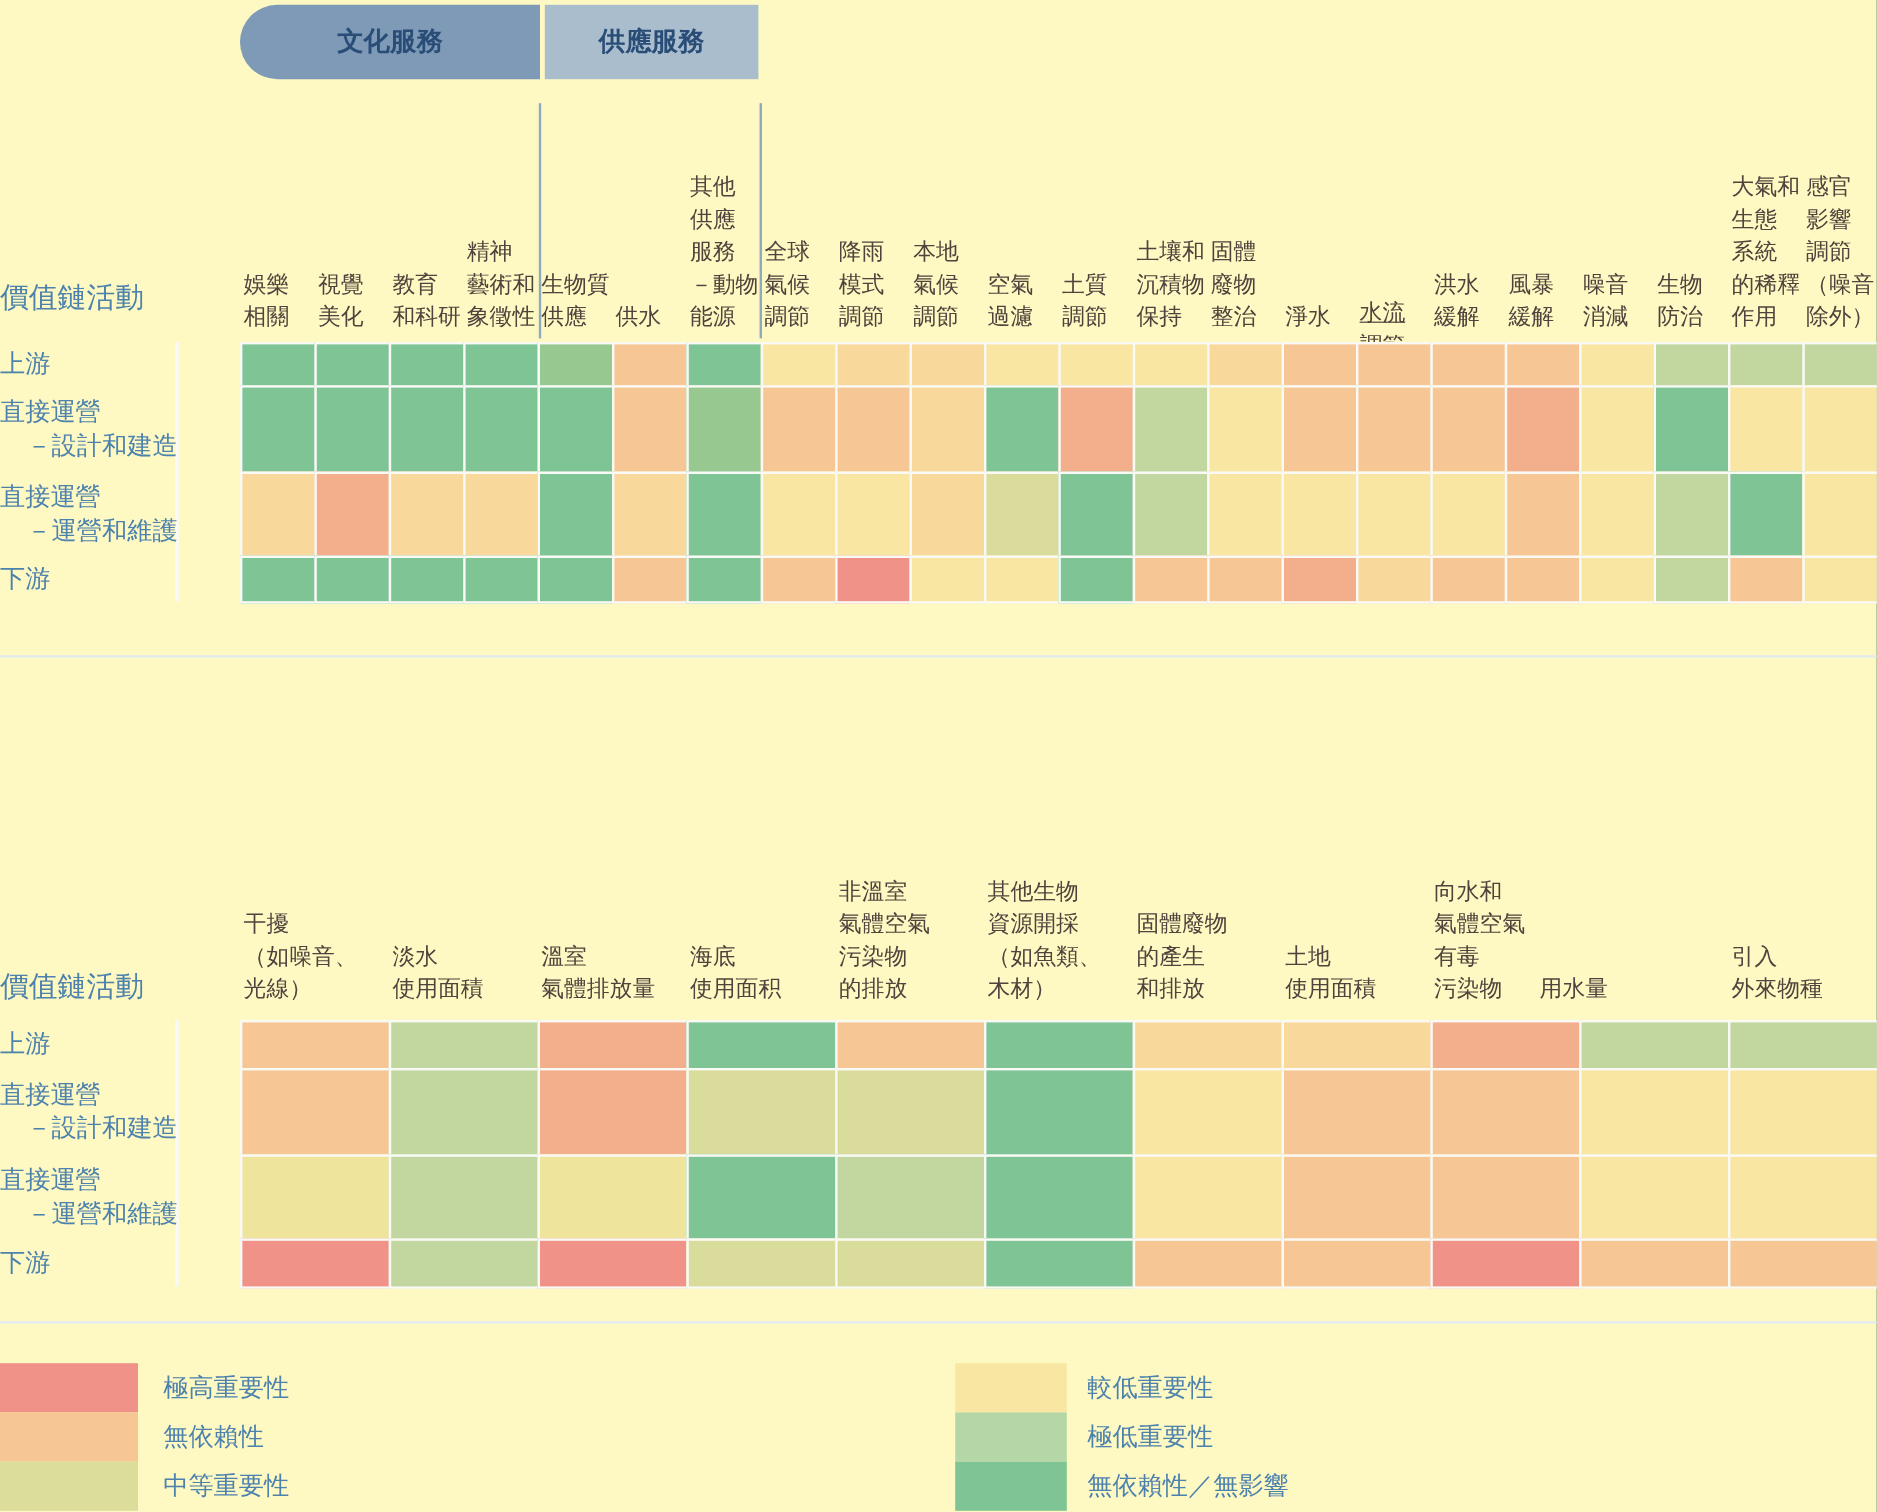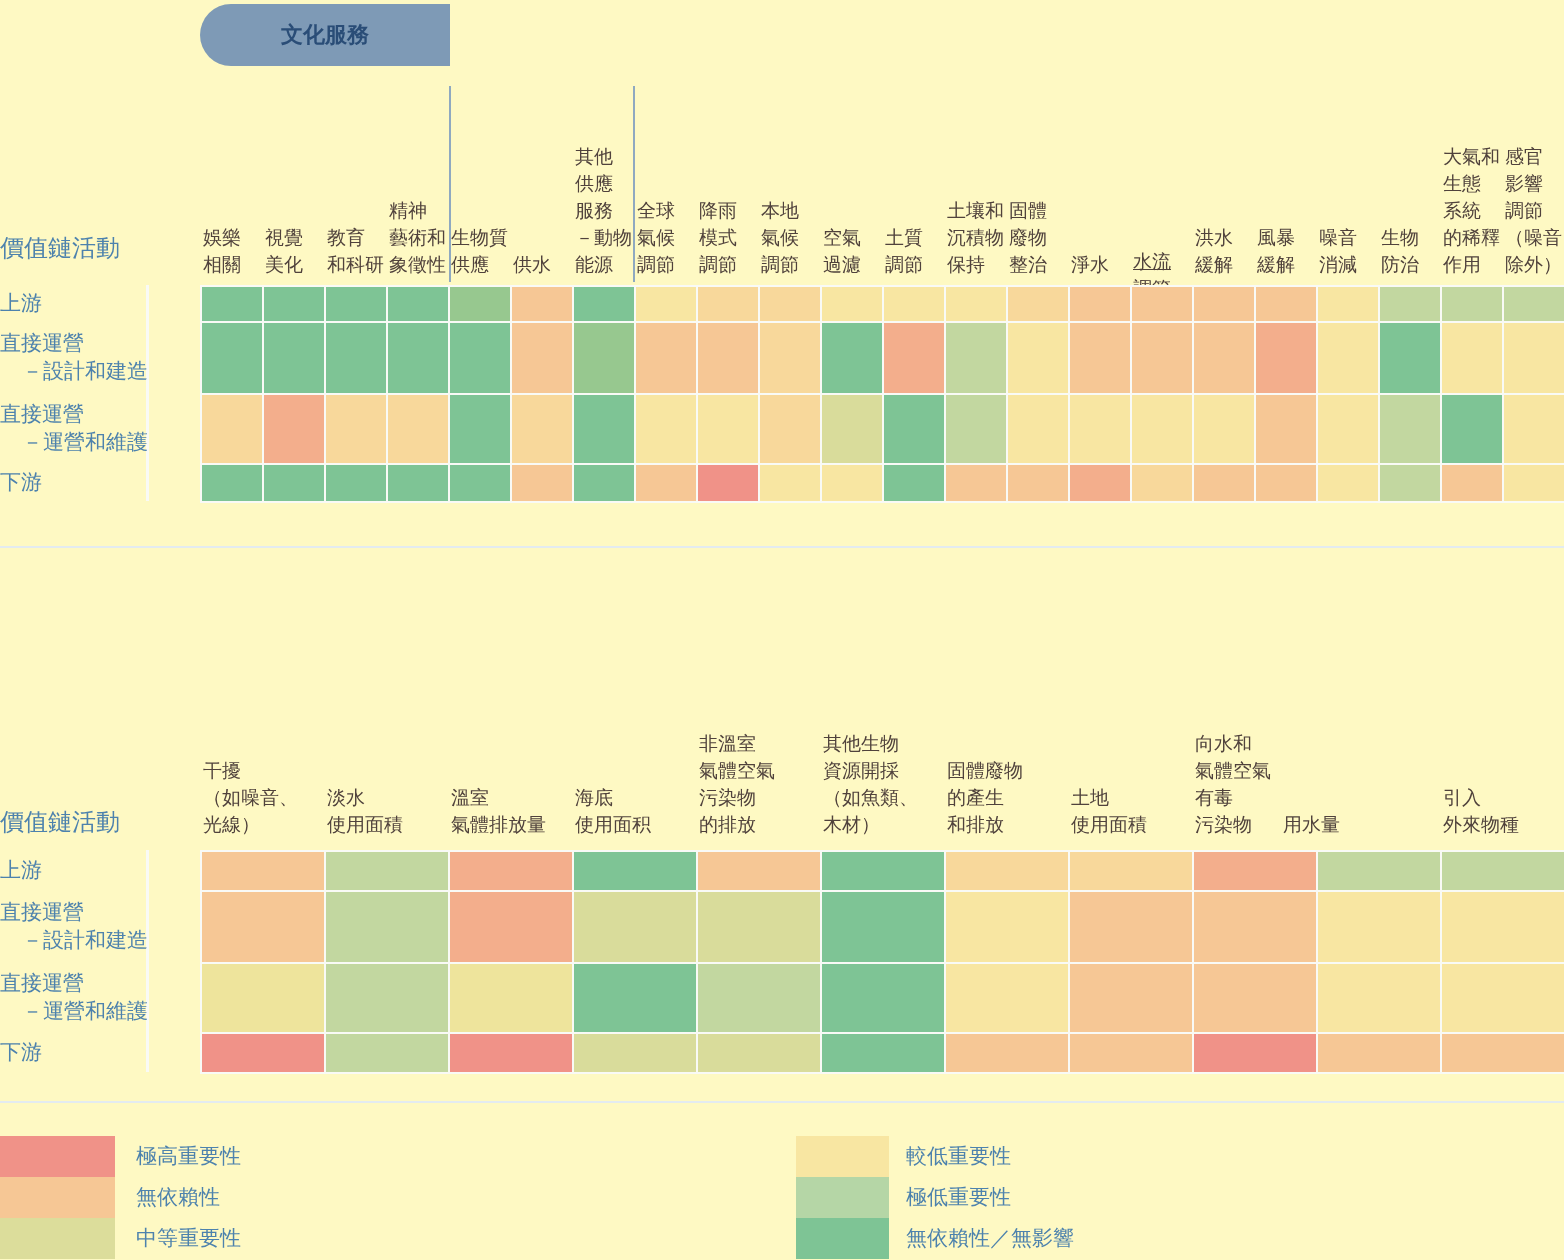--- a/index.html
+++ b/index.html
@@ -27,20 +27,23 @@
   .legend-swatch{position:absolute;}
   .legend-label{position:absolute;color:#4d82ad;font-size:21px;line-height:41px;white-space:nowrap;}
 </style>
 </head>
 <body>
 
 <div id="fig">
 
   <div class="band" id="band-cultural">
     <span>文化服務</span>
+  </div>
+  <div class="band" id="band-provision">
+    <span>供應服務</span>
   </div>
 
   <div class="vsep" style="left:449px;top:86px;height:196px;"></div>
   <div class="vsep" style="left:633px;top:86px;height:196px;"></div>
 
   <div class="axis-label" style="top:232px;">價值鏈活動</div>
   <div class="axis-label" style="top:806px;">價值鏈活動</div>
 
   <div class="vline" style="left:146px;top:285px;height:216px;"></div>
   <div class="vline" style="left:146px;top:850px;height:222px;"></div>

